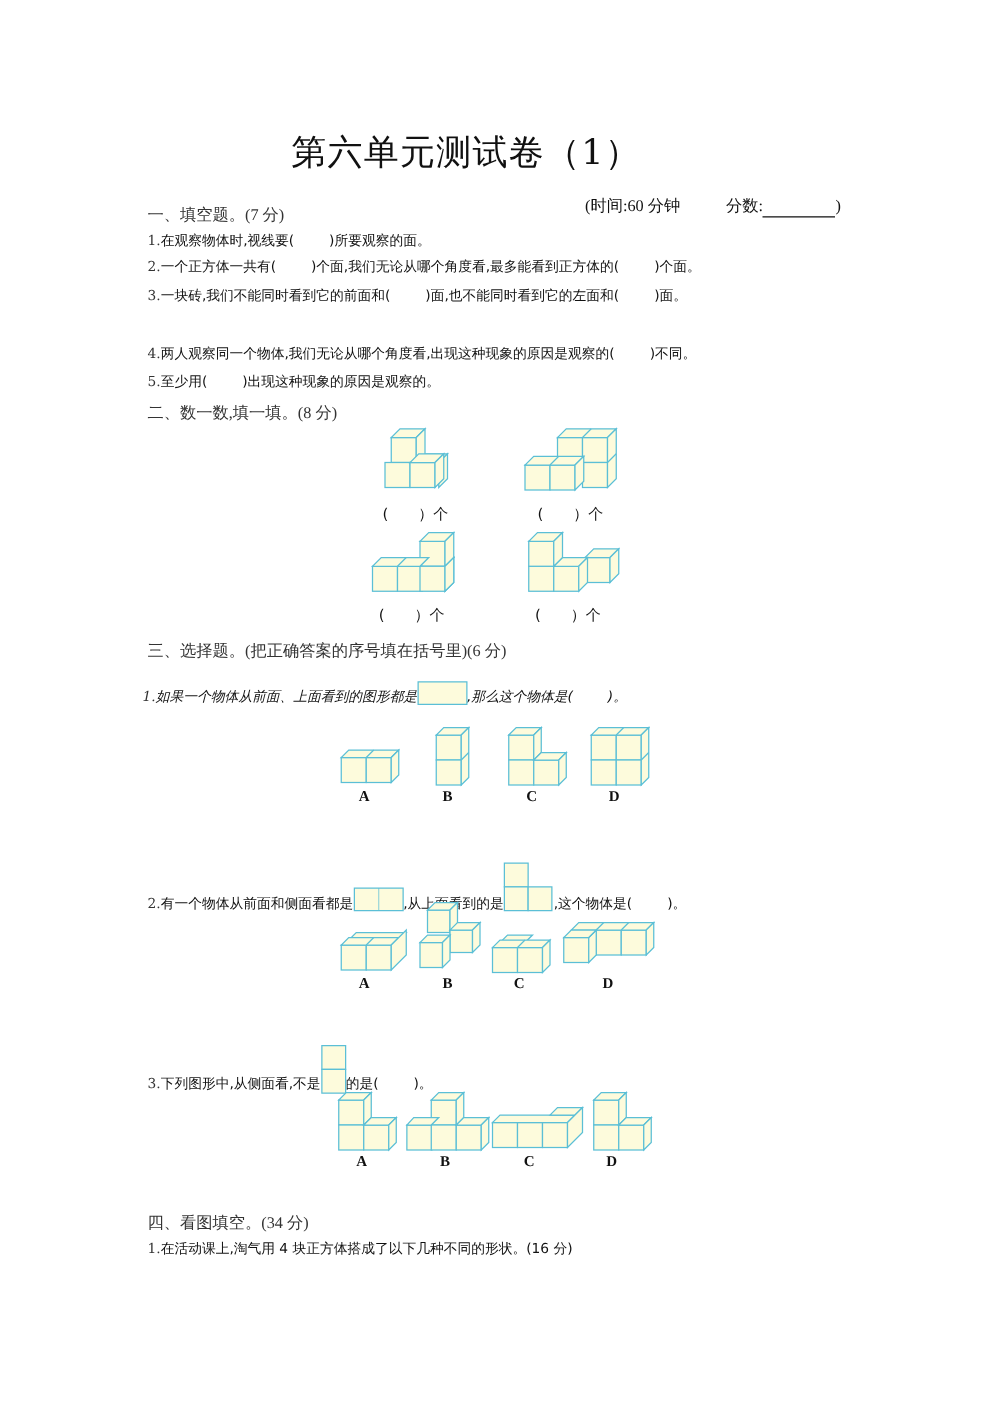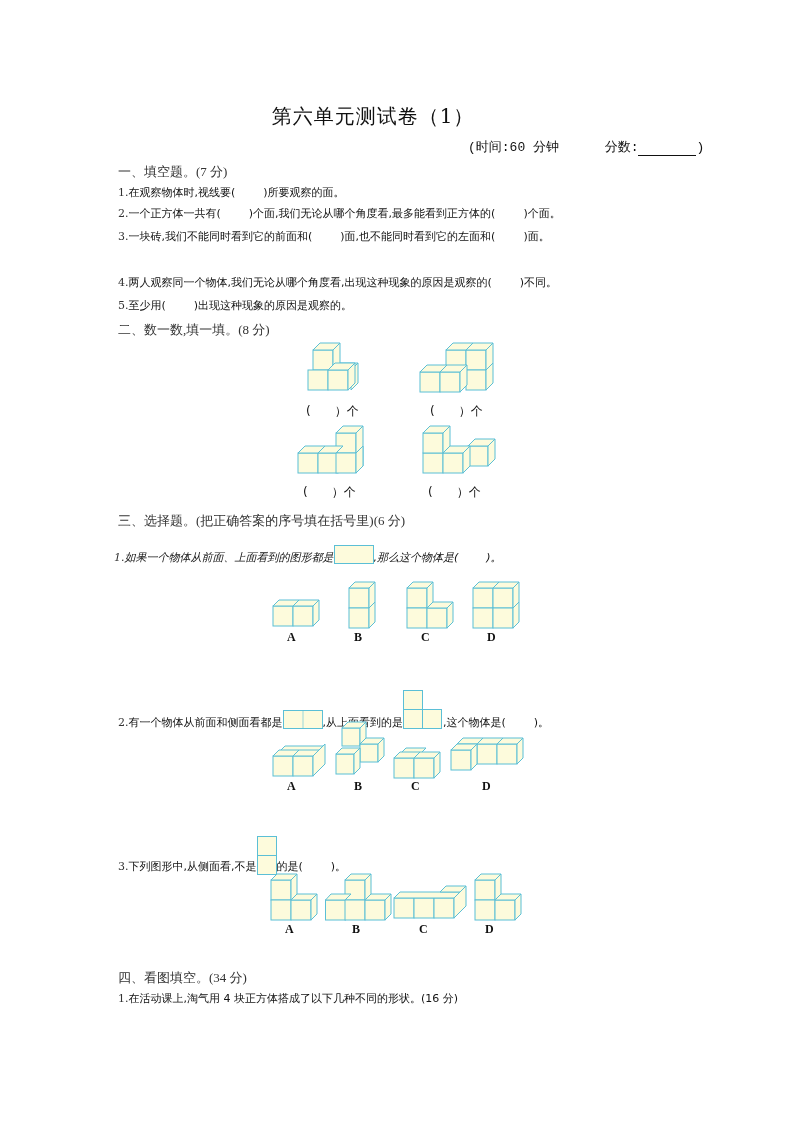--- a/index.html
+++ b/index.html
@@ -1,19 +1,19 @@
 <!DOCTYPE html>
 <html><head>
 <meta charset="utf-8">
 <style>
   html,body{margin:0;padding:0;background:#fff;}
   body{width:793px;height:1122px;position:relative;overflow:hidden;font-family:"DejaVu Serif","Liberation Serif",serif;color:#111;}
   .abs{position:absolute;white-space:nowrap;}
-  .title{left:0;width:746px;top:103px;text-align:center;font-size:20px;letter-spacing:1px;font-family:"DejaVu Serif",serif;}
-  .meta{left:468px;top:138px;font-size:13px;font-family:Liberation Mono, monospace;}
+  .title{left:0;width:746px;top:103px;text-align:center;font-size:28px;letter-spacing:1px;font-family:"DejaVu Serif",serif;}
+  .meta{left:468px;top:156px;font-size:13px;font-family:Liberation Serif, serif;}
   .meta .blank{display:inline-block;width:58px;border-bottom:1px solid #111;height:12px;vertical-align:bottom;}
   .sec{font-size:13px;color:#333;font-family:Liberation Serif, serif;}
   .q{font-size:11px;font-family:"DejaVu Sans",sans-serif;}
   .q .num{font-family:"DejaVu Serif",serif;color:#333;}
   .paren{display:inline-block;width:28px;}
   .lbl{font-size:12px;font-family:"DejaVu Sans",sans-serif;}
   .optl{font-size:12px;font-weight:bold;font-family:"Liberation Serif",serif;}
   svg{position:absolute;overflow:visible;}
   .inline-fig{display:inline-block;vertical-align:-4px;}
   .cell{fill:#fdfbdc;stroke:#5bbfd6;stroke-width:1;}

